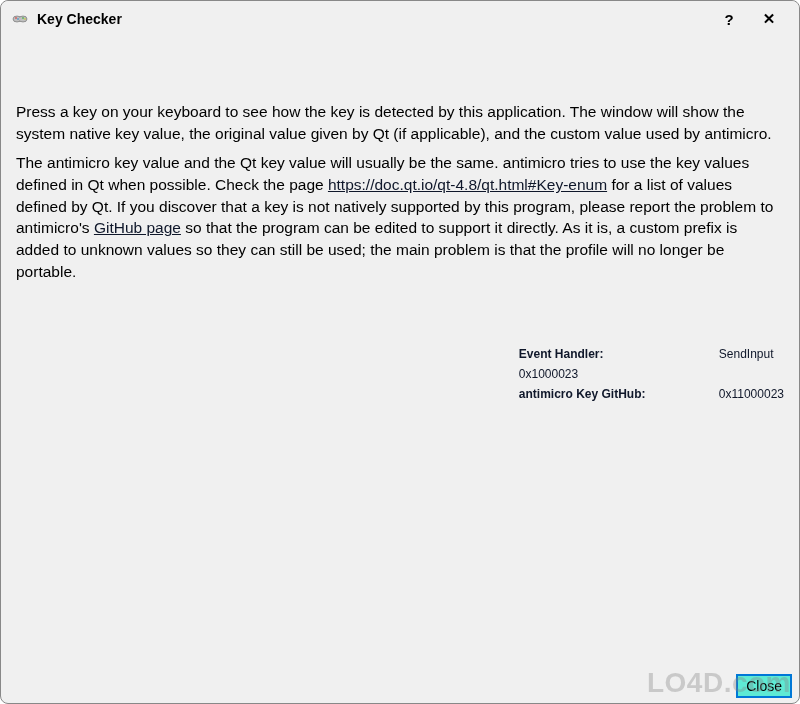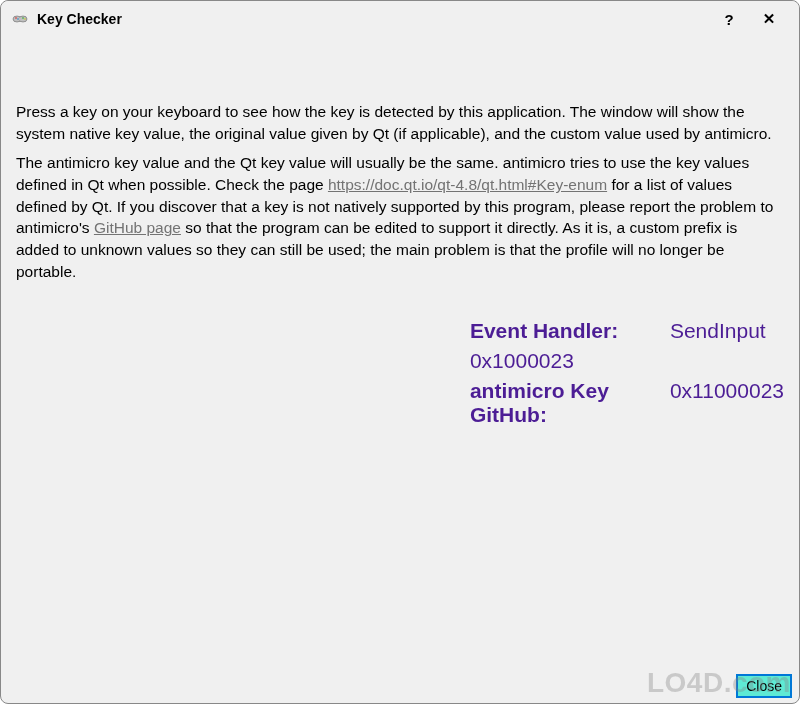--- a/index.html
+++ b/index.html
@@ -74,27 +74,27 @@
       font-size: 15.5px;
       line-height: 1.4;
       color: #000;
       margin-top: 48px;
     }
     .desc p {
       margin-bottom: 8px;
       margin-top: 8px;
     }
     .desc a {
-      color: #737373;
+      color: #0f172a;
       text-decoration: underline;
     }
     .kvtable {
-      margin-top: 28px;
-      font-size: 21px;
-      color: #4c1d95;
+      margin-top: 56px;
+      font-size: 12px;
+      color: #0f172a;
     }
     .kvrow {
       display: flex;
       margin-bottom: 6px;
     }
     .kvlabel {
       font-weight: bold;
       width: 200px;
     }
     .kvvalue {

